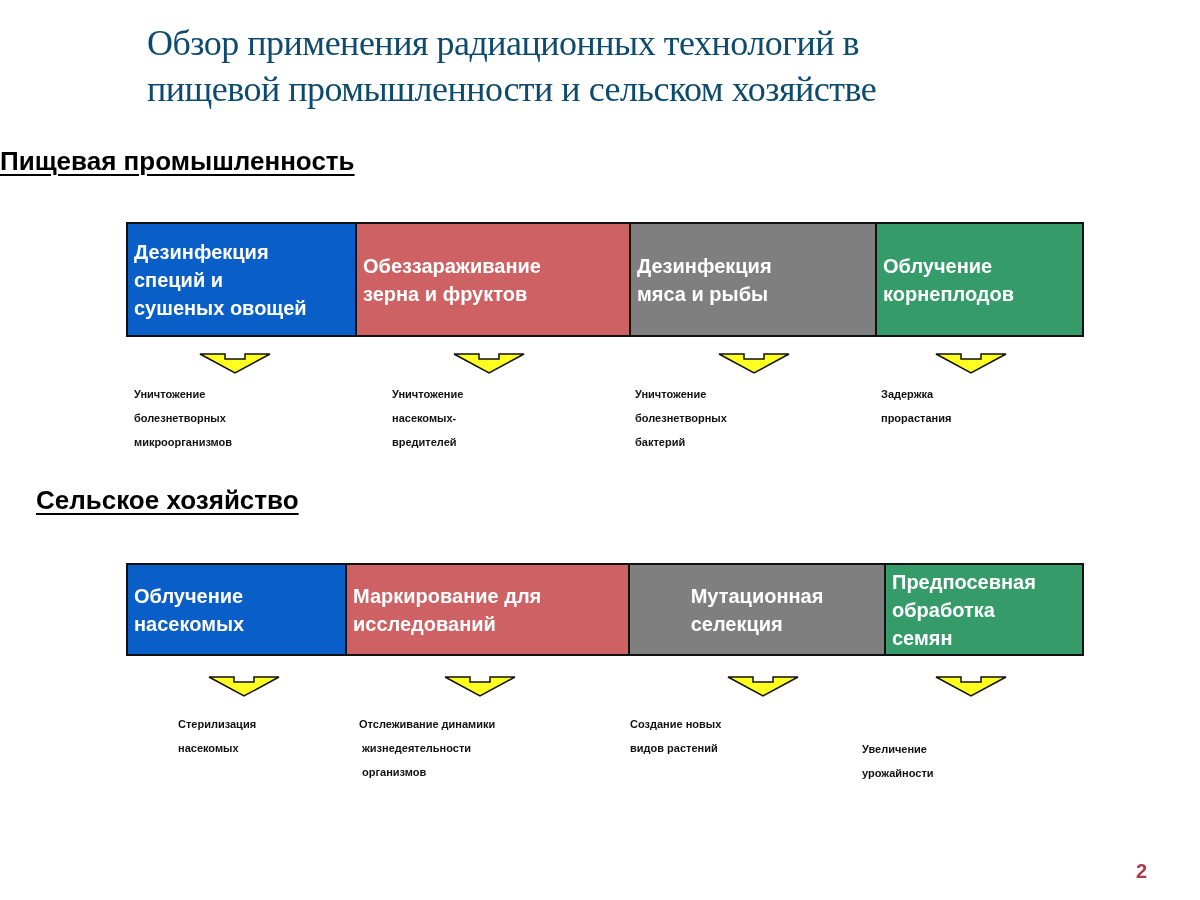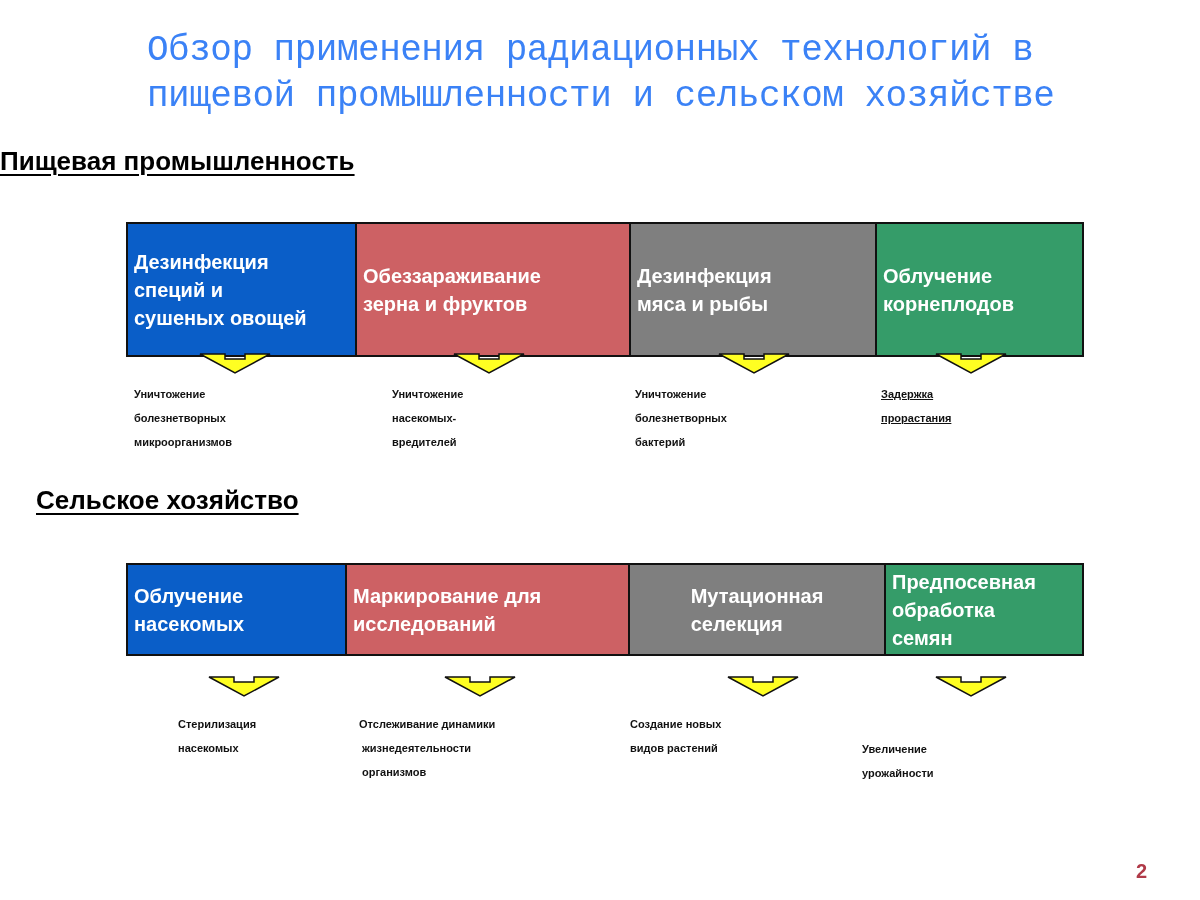--- a/index.html
+++ b/index.html
@@ -1,19 +1,19 @@
 <!DOCTYPE html>
 <html><head>
 <meta charset="utf-8">
 <style>
   html, body { margin:0; padding:0; }
   body { width:1200px; height:900px; background:#ffffff; position:relative; overflow:hidden;
          font-family:"Liberation Sans", sans-serif; }
-  .title { position:absolute; left:147px; top:28px; width:960px; color:#3b82f6;
-           font-size:36px; line-height:46px; font-family:Liberation Mono, monospace; letter-spacing:-0.5px; }
+  .title { position:absolute; left:147px; top:20px; width:960px; color:#0c4a6e;
+           font-size:36px; line-height:46px; font-family:Liberation Serif, serif; letter-spacing:-0.5px; }
   .section-title { position:absolute; left:0; width:1200px; text-align:left; font-weight:bold;
            font-size:26px; color:#000; }
   .section-title span { text-decoration:underline; text-decoration-thickness:2px; text-underline-offset:4px; }
   .band { position:absolute; left:126px; border:2px solid #111; display:flex; box-sizing:border-box; }
   .box { box-sizing:border-box; color:#fff; font-weight:bold; font-size:20px; line-height:28px;
          padding:0 6px; display:flex; align-items:center; border-right:2px solid #111; }
   .box:last-child { border-right:none; }
   .arrow { position:absolute; width:72px; height:22px; }
   .result { position:absolute; font-weight:bold; font-size:11px; line-height:24px; color:#111; }
   .pagenum { position:absolute; left:1136px; top:860px; color:#b03a48; font-weight:bold; font-size:20px; }
@@ -23,21 +23,21 @@
 
 <div class="title">
   <div>Обзор применения радиационных технологий в</div>
   <div>пищевой промышленности и сельском хозяйстве</div>
 </div>
 
 <div class="section-title" style="top:146px;">
   <span>Пищевая промышленность</span>
 </div>
 
-<div class="band" style="top:222px; height:135px; width:958px;">
+<div class="band" style="top:222px; height:115px; width:958px;">
   <div class="box" style="width:229px; background:#0a5ec8;">
     <div>
         <div>Дезинфекция</div>
         <div>специй и</div>
         <div>сушеных овощей</div>
       </div>
   </div>
   <div class="box" style="width:274px; background:#cd6164;">
     <div>
         <div>Обеззараживание</div>
@@ -79,21 +79,21 @@
 <div class="result" style="left:392px; top:382px;">
   <div>Уничтожение</div>
     <div>насекомых-</div>
     <div>вредителей</div>
 </div>
 <div class="result" style="left:635px; top:382px;">
   <div>Уничтожение</div>
     <div>болезнетворных</div>
     <div>бактерий</div>
 </div>
-<div class="result" style="left:881px; top:382px;text-decoration:underline;">
+<div class="result" style="left:881px; top:382px;">
   <div>Задержка</div>
     <div>прорастания</div>
 </div>
 
 <div class="section-title" style="top:485px;padding-left:36px;">
   <span>Сельское хозяйство</span>
 </div>
 
 <div class="band" style="top:563px; height:93px; width:958px;">
   <div class="box" style="width:219px; background:#0a5ec8;">

